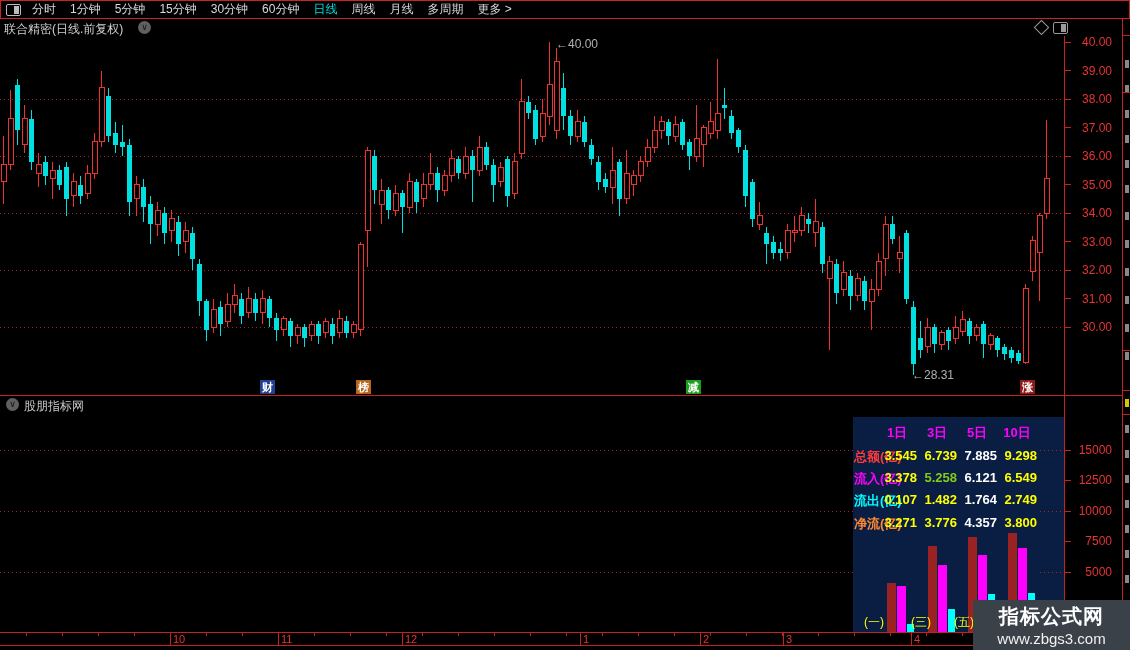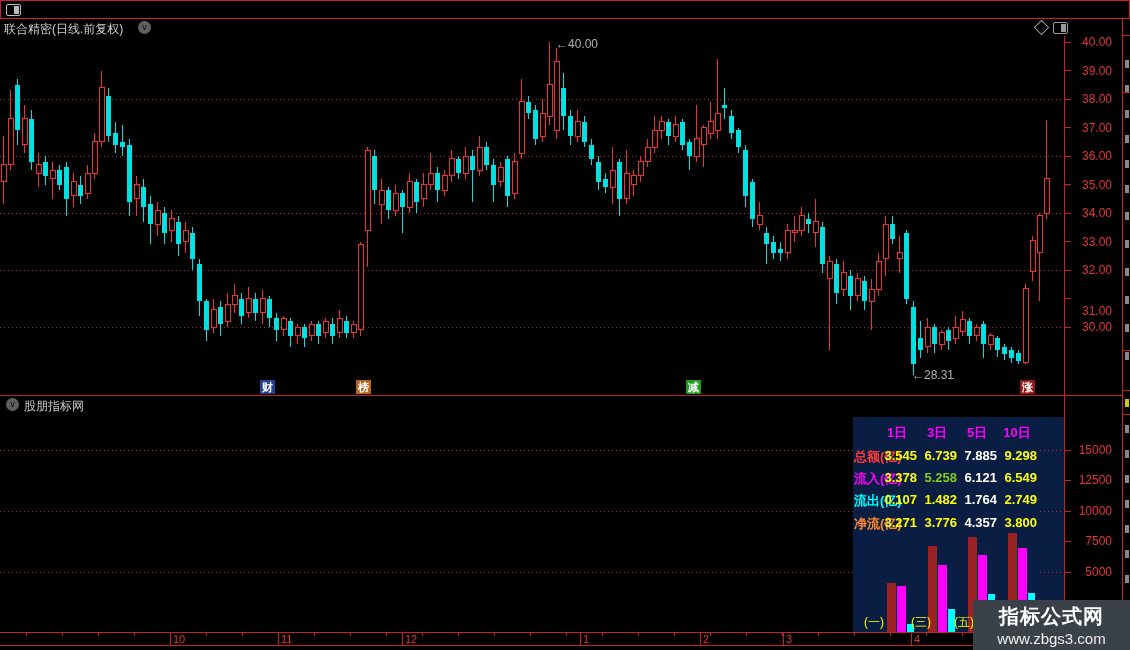--- a/index.html
+++ b/index.html
@@ -49,20 +49,33 @@
   svg{position:absolute;left:0;top:0;}
   .sliver-mark{position:absolute;background:#888;width:4px;height:8px;left:1125px;}
 </style>
 </head>
 <body>
 
 <div id="app">
 
   <div id="toolbar">
     <span class="win-icon"></span>
+    <div class="tb-left" id="tb-left">
+        <span class="tb-item">分时</span>
+        <span class="tb-item">1分钟</span>
+        <span class="tb-item">5分钟</span>
+        <span class="tb-item">15分钟</span>
+        <span class="tb-item">30分钟</span>
+        <span class="tb-item">60分钟</span>
+        <span class="tb-item active">日线</span>
+        <span class="tb-item">周线</span>
+        <span class="tb-item">月线</span>
+        <span class="tb-item">多周期</span>
+        <span class="tb-item">更多 &gt;</span>
+      </div>
   </div>
 
   <div id="titlebar">
     <div id="chart-title">联合精密(日线.前复权)</div>
     <div class="chev" id="title-chev">∨</div>
     <div id="diamond-icon"></div>
     <div id="pane-icon"></div>
   </div>
 
   <svg id="chart-svg" width="1130" height="650">
@@ -758,21 +771,21 @@
   <div id="overlays">
       <div class="plabel" style="left: 1066px; top: 35px;">40.00</div>
       <div class="plabel" style="left: 1066px; top: 63.5px;">39.00</div>
       <div class="plabel" style="left: 1066px; top: 92px;">38.00</div>
       <div class="plabel" style="left: 1066px; top: 120.5px;">37.00</div>
       <div class="plabel" style="left: 1066px; top: 149px;">36.00</div>
       <div class="plabel" style="left: 1066px; top: 177.5px;">35.00</div>
       <div class="plabel" style="left: 1066px; top: 206px;">34.00</div>
       <div class="plabel" style="left: 1066px; top: 234.5px;">33.00</div>
       <div class="plabel" style="left: 1066px; top: 263px;">32.00</div>
-      <div class="plabel" style="left: 1066px; top: 291.5px; margin-top: 12px;">31.00</div>
+      <div class="plabel" style="left: 1066px; top: 291.5px;">31.00</div>
       <div class="plabel" style="left: 1066px; top: 320px;">30.00</div>
       <div class="plabel" style="left: 1066px; top: 443px;">15000</div>
       <div class="plabel" style="left: 1066px; top: 473px;">12500</div>
       <div class="plabel" style="left: 1066px; top: 504px;">10000</div>
       <div class="plabel" style="left: 1066px; top: 534px;">7500</div>
       <div class="plabel" style="left: 1066px; top: 565px;">5000</div>
       <div class="xlabel" style="left: 4px; margin-top: 46px;">2025年</div>
       <div class="xlabel" style="left: 173px;">10</div>
       <div class="xlabel" style="left: 281px;">11</div>
       <div class="xlabel" style="left: 405px;">12</div>

